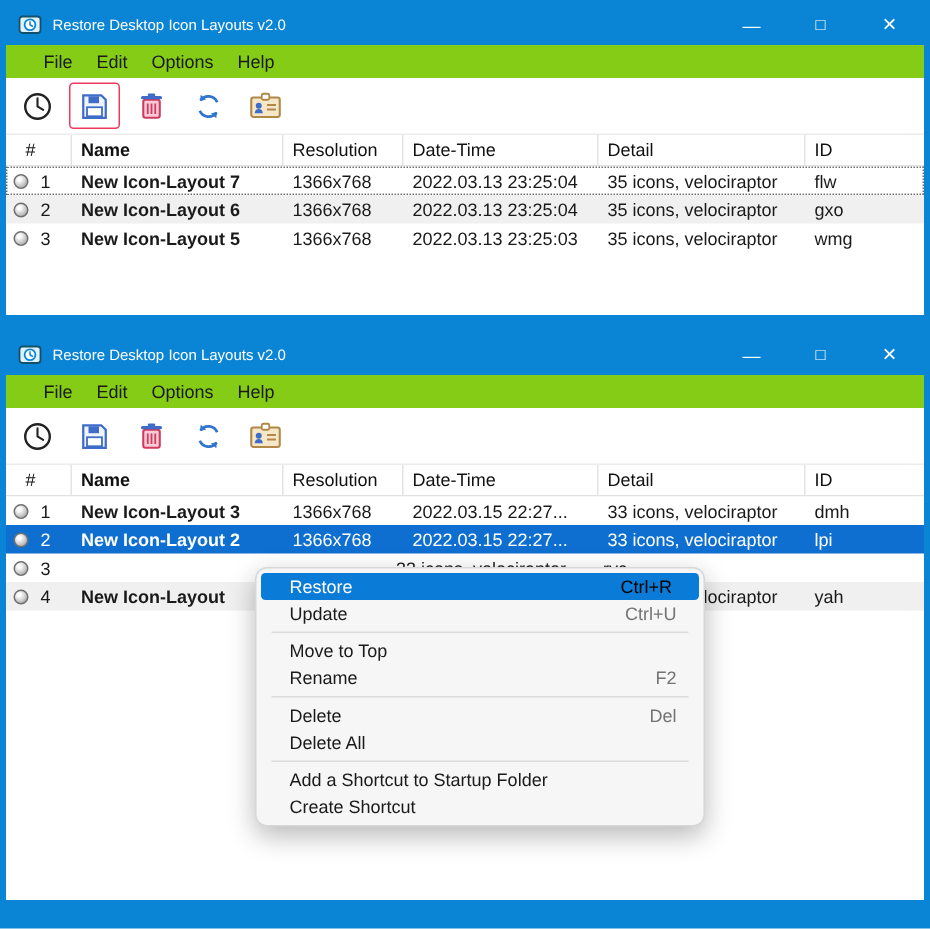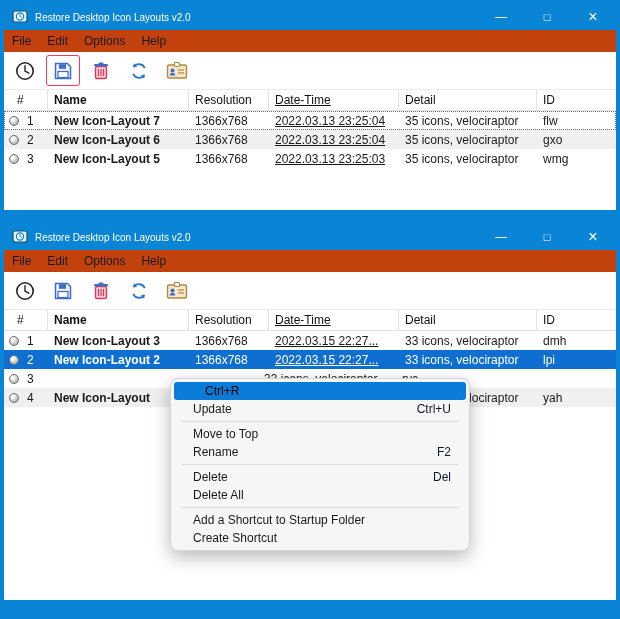--- a/index.html
+++ b/index.html
@@ -23,55 +23,55 @@
   .titlebar{height:26px;background:var(--blue);color:#fff;display:flex;align-items:center;}
   .app-icon{width:16px;height:16px;margin:0 7px 0 8px;display:inline-flex;}
   .title{flex:1;font-size:10px;white-space:nowrap;overflow:hidden;}
   .win-btns{display:flex;height:26px;}
   .wbtn{width:46px;height:26px;display:flex;align-items:center;justify-content:center;
         color:#fff;font-size:12px;cursor:default;}
   .wbtn.maxi{font-size:11px;}
   .wbtn.close{font-size:16px;}
 
   
-  .menubar{height:22px;display:flex;align-items:center;background:#c2410c;padding-left:0;}
+  .menubar{height:22px;display:flex;align-items:center;background:#84cc16;padding-left:17px;}
   .menu-item{padding:3px 8px;}
 
   
   .toolbar{display:flex;gap:4px;padding:3px 4px;background:#fff;border-bottom:1px solid #ececec;height:38px;}
   .tool-btn{width:34px;height:31px;display:flex;align-items:center;justify-content:center;
             border:1px solid transparent;border-radius:3px;background:#fff;}
   .tool-btn.highlighted{border:1.5px solid var(--hl-border);}
 
   
   .thead{display:flex;height:21px;align-items:center;border-bottom:1px solid #e2e2e2;background:#fff;}
   .th{height:100%;display:flex;align-items:center;padding-left:6px;border-right:1px solid #e4e4e4;
       white-space:nowrap;overflow:hidden;color:#111;}
   .th.c5{border-right:none;text-align:center;}
-  .c0{width:44px;} .c1{width:141px;font-weight:bold;} .c2{width:80px;} .c3{width:130px;text-decoration:underline;} .c4{width:138px;text-align:right;} .c5{width:79px;}
+  .c0{width:44px;} .c1{width:141px;font-weight:bold;} .c2{width:80px;} .c3{width:130px;} .c4{width:138px;text-align:right;} .c5{width:79px;}
   .th.c0{padding-left:13px;}
   .tbody{background:#fff;}
   .tr{display:flex;height:19px;align-items:center;}
   .tr.alt{background:#f0f0f0;}
   .tr.focused{outline:1px dotted #707070;outline-offset:-1px;}
   .tr.selected{background:var(--sel);color:#fff;}
   .td{height:100%;display:flex;align-items:center;padding-left:6px;white-space:nowrap;overflow:hidden;}
   .td.c0{padding-left:0;}
   .radio{width:10px;height:10px;border-radius:50%;margin-left:5px;flex:0 0 auto;
          background:radial-gradient(circle at 35% 32%,#fdfdfd 15%,#b9b9b9 70%,#8e8e8e);
          border:1px solid #6f6f6f;}
   .rownum{margin-left:8px;}
 
   
   .context-menu{position:absolute;left:166px;top:154px;width:300px;background:#f6f6f6;
     border:1px solid #d7d7d7;border-radius:8px;box-shadow:0 6px 18px rgba(0,0,0,.28);
     padding:3px 0;z-index:20;}
   .cm-item{height:18px;display:flex;align-items:center;padding:0 18px 0 22px;color:#1a1a1a;}
   .cm-label{flex:1;white-space:nowrap;overflow:hidden;}
-  .cm-sc{color:#0f172a;margin-left:12px;}
+  .cm-sc{color:#737373;margin-left:12px;}
   .cm-item.selected{background:var(--menu-hl);color:#fff;margin:0 3px;border-radius:3px;padding-left:19px;}
   .cm-item.selected .cm-sc{color:#000000;}
   .cm-sep{height:1px;background:#dcdcdc;margin:3px 10px;}
 
   svg{display:block;}
 </style>
 </head>
 <body>
 
 <div class="window" id="w1">
@@ -326,20 +326,21 @@
       <div class="td c1">New Icon-Layout</div>
       <div class="td c2"></div>
       <div class="td c3"></div>
       <div class="td c4">33 icons, velociraptor</div>
       <div class="td c5">yah</div>
     </div>
   </div>
 
   <div class="context-menu">
     <div class="cm-item selected">
+      <span class="cm-label">Restore</span>
       <span class="cm-sc">Ctrl+R</span>
     </div>
     <div class="cm-item">
       <span class="cm-label">Update</span>
       <span class="cm-sc">Ctrl+U</span>
     </div>
     <div class="cm-sep"></div>
     <div class="cm-item">
       <span class="cm-label">Move to Top</span>
       <span class="cm-sc"></span>

